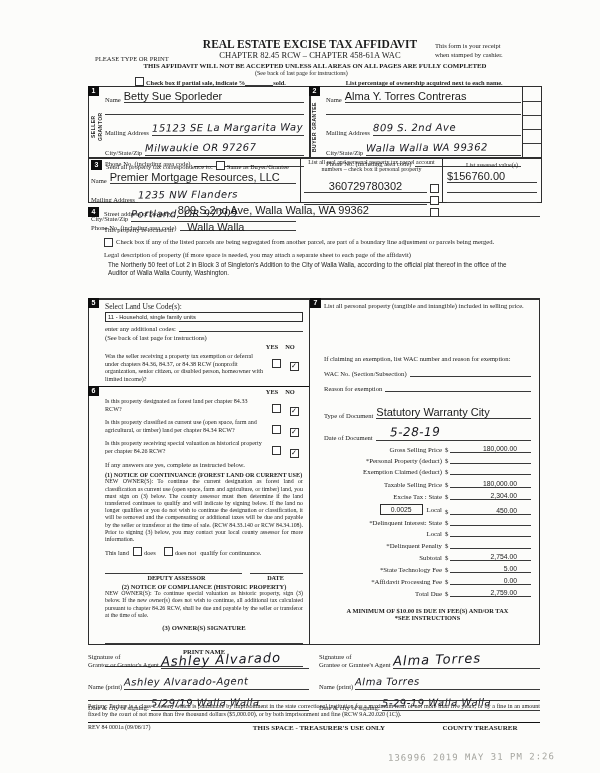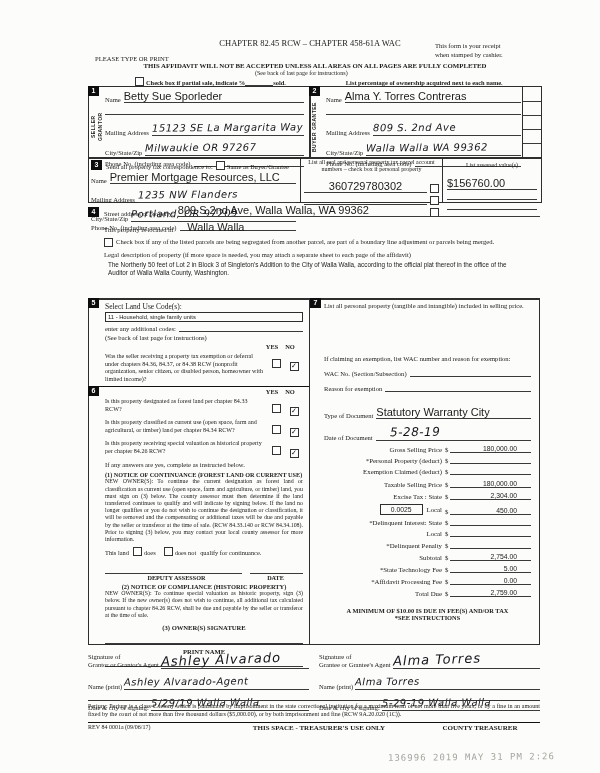--- a/index.html
+++ b/index.html
@@ -37,20 +37,21 @@
   .sans{font-family:"Liberation Sans",sans-serif;}
 </style>
 </head>
 <body>
 
 <div class="page">
 
   <div class="abs lbl" style="left:95px;top:55px;">PLEASE TYPE OR PRINT</div>
 
   <div class="abs ctr" style="left:180px;top:38px;width:260px;">
+    <div class="b" style="font-size:11.5px;">REAL ESTATE EXCISE TAX AFFIDAVIT</div>
     <div style="font-size:8.5px;">CHAPTER 82.45 RCW – CHAPTER 458-61A WAC</div>
   </div>
   <div class="abs lbl" style="left:435px;top:42px;width:100px;line-height:1.3;">
     <div>This form is your receipt</div>
     <div>when stamped by cashier.</div>
   </div>
   <div class="abs b ctr" style="left:90px;top:62px;width:450px;font-size:6.8px;">THIS AFFIDAVIT WILL NOT BE ACCEPTED UNLESS ALL AREAS ON ALL PAGES ARE FULLY COMPLETED</div>
   <div class="abs lbl-s" style="left:255px;top:70px;">(See back of last page for instructions)</div>
   <div class="abs row" style="left:135px;top:77px;width:405px;font-size:6.4px;">
     <span class="cb"></span>
@@ -153,21 +154,21 @@
           <span class="u" style="flex:1;height:6px;"></span>
           <span class="cb" style="margin-left:3px;"></span>
         </div>
       <div class="row" style="margin-top:3px;">
           <span class="u" style="flex:1;height:6px;"></span>
           <span class="cb" style="margin-left:3px;"></span>
         </div>
     </div>
     <div style="flex:1;padding:1px 4px;">
       <div class="lbl-s ctr" style="margin-top:3px;">List assessed value(s)</div>
-      <div class="u fill" style="margin-top:9px;">$156760.00</div>
+      <div class="u fill" style="margin-top:2px;">$156760.00</div>
       <div class="u" style="height:9px;"></div>
       <div class="u" style="height:9px;"></div>
     </div>
   </div>
 
   <div class="abs" style="left:88px;top:204px;width:452px;">
     <div class="row">
       <span class="tab">4</span>
       <span class="lbl" style="margin-left:5px;">Street address of property:</span>
       <span class="u fill" style="flex:1;margin-left:4px;">809 S 2nd Ave, Walla Walla, WA 99362</span>

